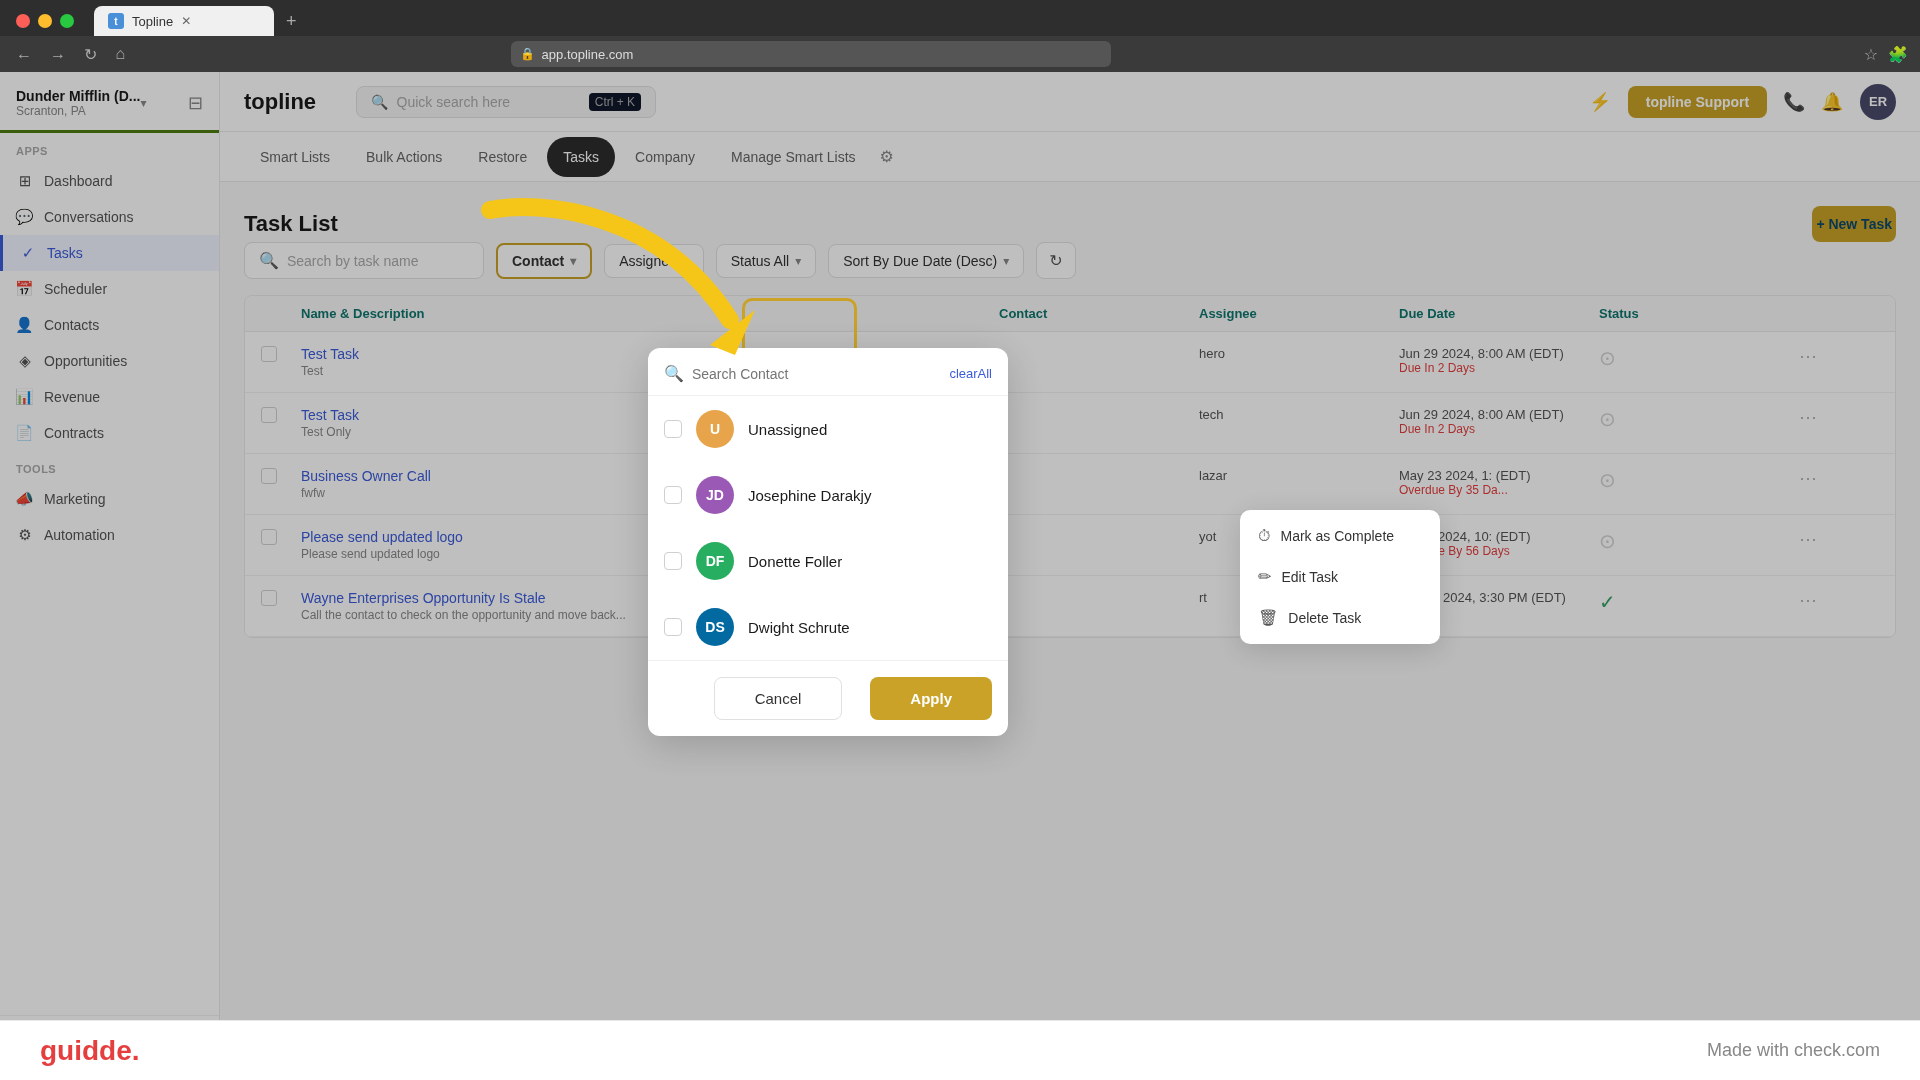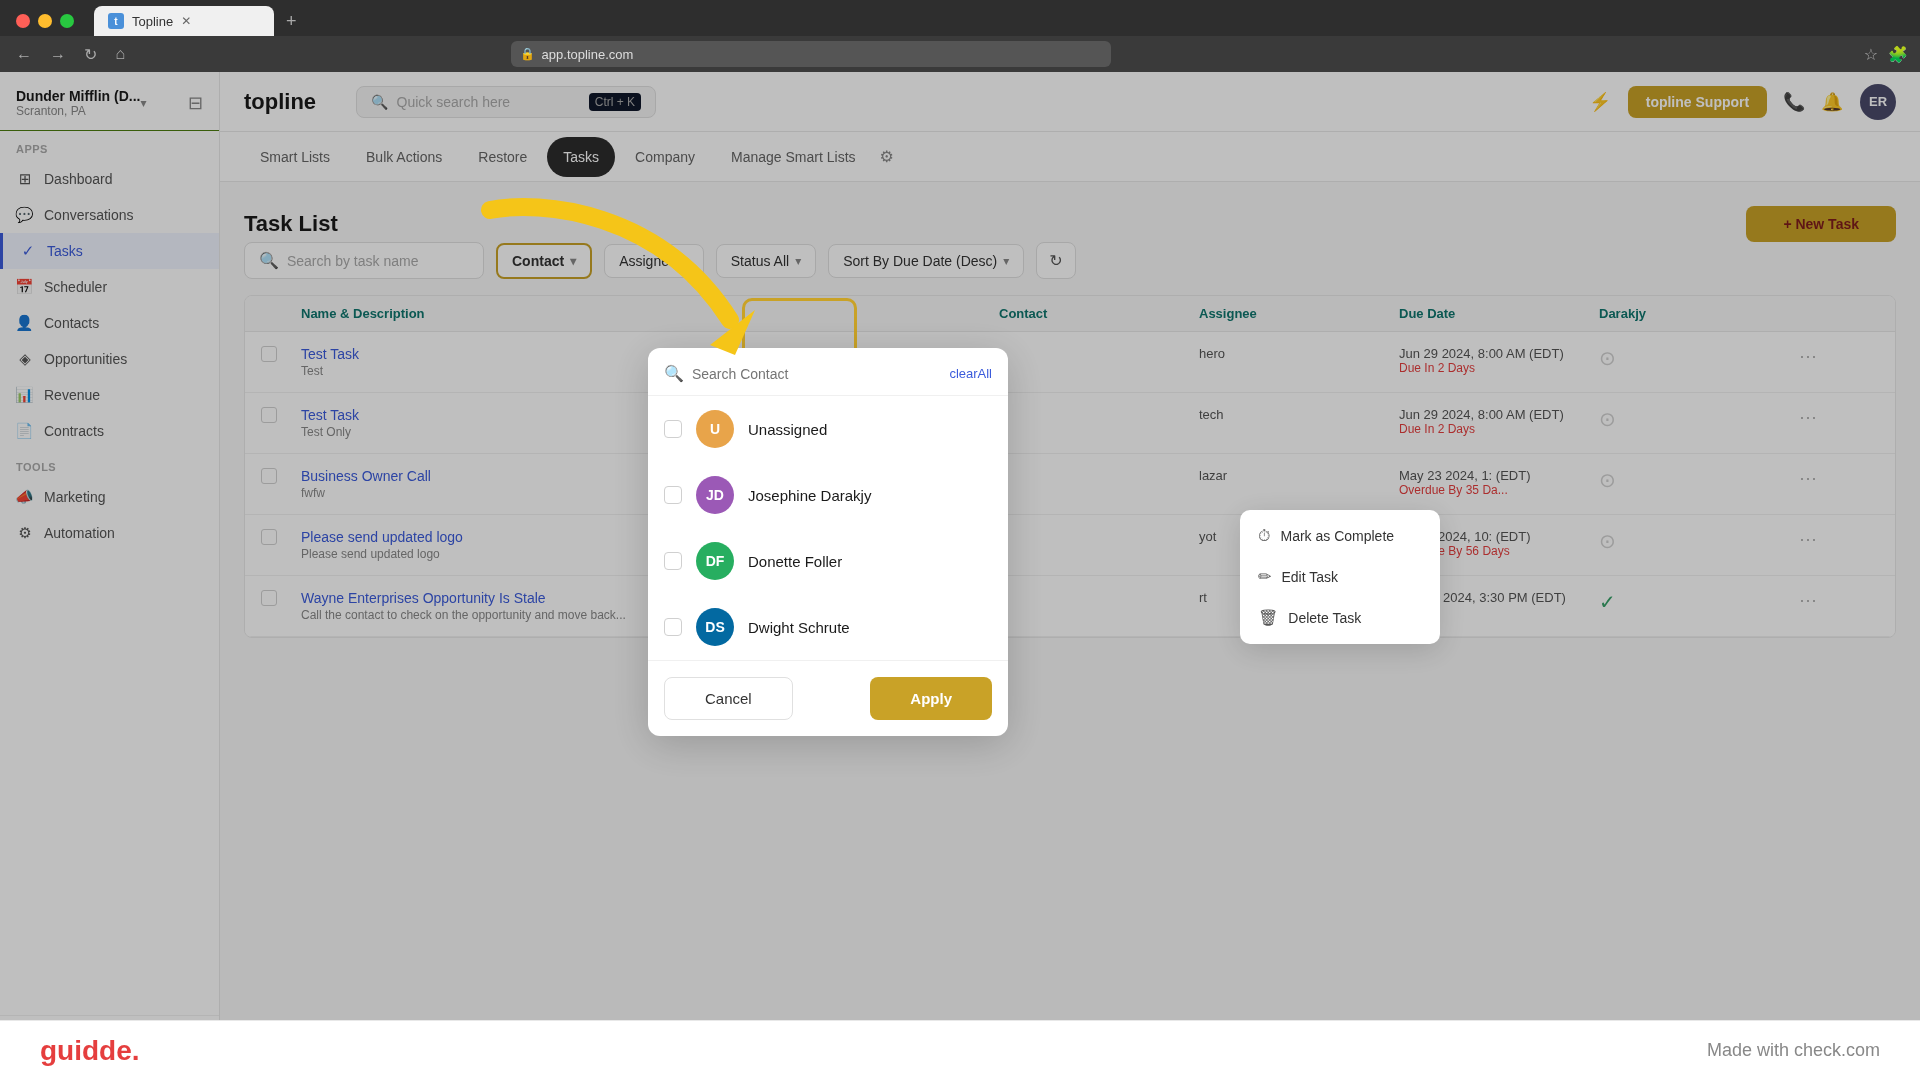--- a/index.html
+++ b/index.html
@@ -24,21 +24,21 @@
     .address-icon { color: #aaa; font-size: 12px; }
     .address-text { color: #ddd; font-size: 13px; }
     .nav-icons-right { display: flex; gap: 10px; align-items: center; margin-left: auto; }
     .nav-icon { color: #aaa; font-size: 16px; }
 
     
     .app { display: flex; height: calc(1080px - 72px); }
 
     
     .sidebar { width: 220px; background: #fff; border-right: 1px solid #e8e8e8; display: flex; flex-direction: column; padding: 0; flex-shrink: 0; }
-    .sidebar-header { padding: 16px 16px 12px; border-bottom: 1px solid #4d7c0f; }
+    .sidebar-header { padding: 16px 16px 12px; border-bottom: 3px solid #4d7c0f; }
     .company-selector { display: flex; align-items: center; justify-content: space-between; cursor: pointer; }
     .company-name { font-size: 14px; font-weight: 600; color: #1a1a1a; }
     .company-location { font-size: 12px; color: #888; }
     .company-chevron { color: #888; font-size: 12px; }
     .layout-toggle { background: none; border: none; cursor: pointer; color: #888; font-size: 18px; }
 
     .sidebar-section-label { font-size: 11px; color: #aaa; text-transform: uppercase; padding: 12px 16px 6px; font-weight: 600; letter-spacing: 0.5px; }
     .sidebar-item { display: flex; align-items: center; gap: 10px; padding: 9px 16px; cursor: pointer; color: #555; font-size: 14px; border-radius: 0; }
     .sidebar-item.active { background: #f0f4ff; color: #3b5bdb; border-left: 3px solid #3b5bdb; }
     .sidebar-item .icon { width: 18px; height: 18px; display: flex; align-items: center; justify-content: center; font-size: 15px; flex-shrink: 0; }
@@ -66,21 +66,21 @@
     
     .content-tabs { background: #fff; border-bottom: 1px solid #e8e8e8; padding: 0 24px; display: flex; align-items: center; gap: 4px; height: 50px; }
     .tab { padding: 12px 16px; font-size: 14px; color: #666; cursor: pointer; border-radius: 6px; }
     .tab.active { background: #2c2c2c; color: #fff; border-radius: 20px; }
     .tab-settings-icon { color: #888; font-size: 16px; margin-left: 4px; cursor: pointer; }
 
     
     .content { flex: 1; padding: 24px; overflow-y: auto; position: relative; }
     .content-header { display: flex; align-items: center; justify-content: space-between; }
     .page-title { font-size: 22px; font-weight: 700; color: #1a1a1a; }
-    .new-task-btn { background: #c9a227; color: #7f1d1d; border: none; border-radius: 8px; padding: 10px 37px; font-size: 14px; font-weight: 600; cursor: pointer; display: flex; align-items: center; gap: 6px; }
+    .new-task-btn { background: #c9a227; color: #0c4a6e; border: none; border-radius: 8px; padding: 10px 4px; font-size: 14px; font-weight: 600; cursor: pointer; display: flex; align-items: center; gap: 6px; }
 
     
     .filter-row { display: flex; align-items: center; gap: 12px; margin-bottom: 16px; flex-wrap: wrap; }
     .search-task { display: flex; align-items: center; gap: 8px; background: #fff; border: 1px solid #e0e0e0; border-radius: 8px; padding: 8px 14px; min-width: 240px; }
     .filter-btn { background: #fff; border: 1px solid #e0e0e0; border-radius: 8px; padding: 8px 14px; font-size: 14px; color: #333; cursor: pointer; display: flex; align-items: center; gap: 6px; }
     .filter-btn.contact-active { border: 2px solid #c9a227; background: #fff; font-weight: 600; }
     .filter-btn-icon { font-size: 12px; color: #888; }
     .refresh-btn { background: #fff; border: 1px solid #e0e0e0; border-radius: 8px; padding: 8px 12px; cursor: pointer; color: #555; font-size: 16px; }
 
     
@@ -102,21 +102,21 @@
     .overlay { position: fixed; top: 72px; left: 0; right: 0; bottom: 0; background: rgba(0,0,0,0.25); z-index: 100; }
     .contact-dropdown { position: fixed; top: 348px; left: 648px; width: 360px; background: #fff; border-radius: 12px; box-shadow: 0 8px 40px rgba(0,0,0,0.18); z-index: 200; padding: 16px 0 0; }
     .dropdown-search-row { display: flex; align-items: center; padding: 0 16px 12px; gap: 8px; border-bottom: 1px solid #f0f0f0; }
     .dropdown-search-input { flex: 1; border: none; outline: none; font-size: 14px; color: #888; background: transparent; }
     .clearall-btn { font-size: 13px; color: #3b5bdb; cursor: pointer; background: none; border: none; font-weight: 500; }
     .contact-list { max-height: 280px; overflow-y: auto; }
     .contact-item { display: flex; align-items: center; gap: 14px; padding: 14px 16px; cursor: pointer; }
     .contact-checkbox { width: 18px; height: 18px; border: 1.5px solid #d0d0d0; border-radius: 4px; flex-shrink: 0; cursor: pointer; }
     .contact-avatar { width: 38px; height: 38px; border-radius: 50%; display: flex; align-items: center; justify-content: center; color: white; font-size: 14px; font-weight: 700; flex-shrink: 0; }
     .contact-name { font-size: 15px; color: #1a1a1a; }
-    .dropdown-actions { display: flex; justify-content: space-between; gap: 0; padding: 16px; border-top: 1px solid #f0f0f0; }
+    .dropdown-actions { display: flex; justify-content: flex-end; gap: 28px; padding: 16px; border-top: 1px solid #f0f0f0; }
     .cancel-btn { background: #fff; border: 1px solid #e0e0e0; border-radius: 8px; padding: 12px 40px; font-size: 15px; color: #333; cursor: pointer; font-weight: 500; }
     .apply-btn { background: #c9a227; color: white; border: none; border-radius: 8px; padding: 12px 40px; font-size: 15px; font-weight: 600; cursor: pointer; }
 
     
     .context-menu { position: fixed; top: 510px; left: 1240px; background: #fff; border-radius: 10px; box-shadow: 0 6px 30px rgba(0,0,0,0.15); z-index: 300; min-width: 200px; padding: 6px 0; }
     .context-item { display: flex; align-items: center; gap: 10px; padding: 11px 18px; cursor: pointer; font-size: 14px; color: #333; }
     .context-icon { font-size: 16px; color: #555; }
 
     
     .arrow-annotation { position: fixed; top: 190px; left: 460px; z-index: 400; pointer-events: none; }
@@ -298,21 +298,21 @@
         <button class="refresh-btn">↻</button>
       </div>
 
       <div class="task-table">
         <div class="table-header">
           <div></div>
           <div>Name &amp; Description</div>
           <div>Contact</div>
           <div>Assignee</div>
           <div>Due Date</div>
-          <div>Darakjy</div>
+          <div>Status</div>
           <div></div>
         </div>
 
         <div class="table-row">
           <div>
               <div class="checkbox"></div>
             </div>
           <div>
               <div class="task-name">Test Task</div>
               <div class="task-desc">Test</div>

